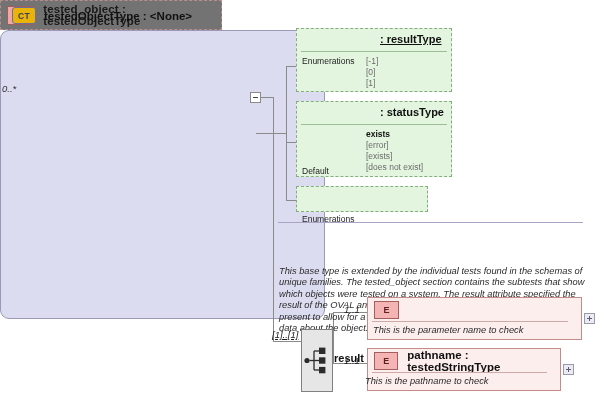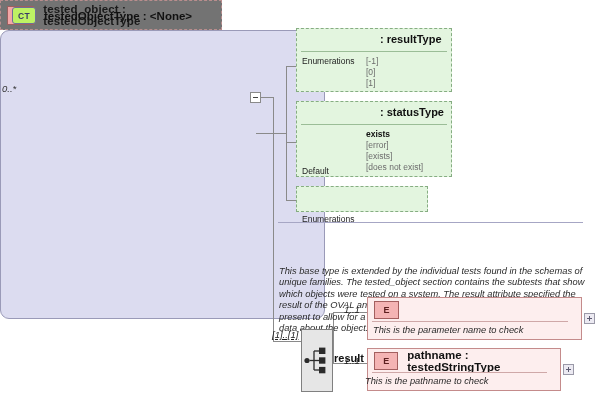--- a/index.html
+++ b/index.html
@@ -57,21 +57,21 @@
   #ct-box{
     left:268px;top:4px;width:325px;height:289px;
     background:#dcdcf0;border:1px solid #9a9ab8;border-radius:9px;
     box-sizing:border-box;
   }
   #ct-header{
     position:absolute;left:12px;top:7px;display:flex;align-items:center;
   }
   .ct-badge{
     width:22px;height:15px;border:1px solid #6f6f96;border-radius:3px;
-    background:#bef264;display:flex;align-items:center;justify-content:center;
+    background:#eab308;display:flex;align-items:center;justify-content:center;
     font-size:8.5px;font-weight:bold;color:#3a3a66;letter-spacing:.3px;
   }
   #ct-title{margin-left:8px;font-size:11.5px;font-weight:bold;color:#111;}
 
   
   .attr-box{
     position:absolute;background:#e3f5df;border:1px dashed #86ad82;
     box-sizing:border-box;
   }
   .attr-head{
@@ -160,21 +160,21 @@
 <div id="ct-header">
   <span class="ct-badge">CT</span>
   <span id="ct-title">testedObjectType : &lt;None&gt;</span>
 </div>
 
 <div class="attr-box" style="left:296px;top:28px;width:156px;height:64px;"></div>
 <div class="attr-head abs" style="left:296px;top:28px;width:156px;">
   <span class="a-badge">A</span>
   <span class="a-name">result</span>
 </div>
-<span class="a-type" style="left:380px;top:33px;">: resultType</span>
+<span class="a-type" style="left:380px;top:33px;text-decoration:underline;">: resultType</span>
 <div class="attr-rule" style="left:301px;top:51px;width:146px;"></div>
 <div class="facets" style="left:302px;top:56px;">
   <span class="facet-key">Enumerations</span>
 </div>
 <div class="facets" style="left:366px;top:56px;">
   <div class="facet-val">[-1]</div>
   <div class="facet-val">[0]</div>
   <div class="facet-val">[1]</div>
 </div>
 

